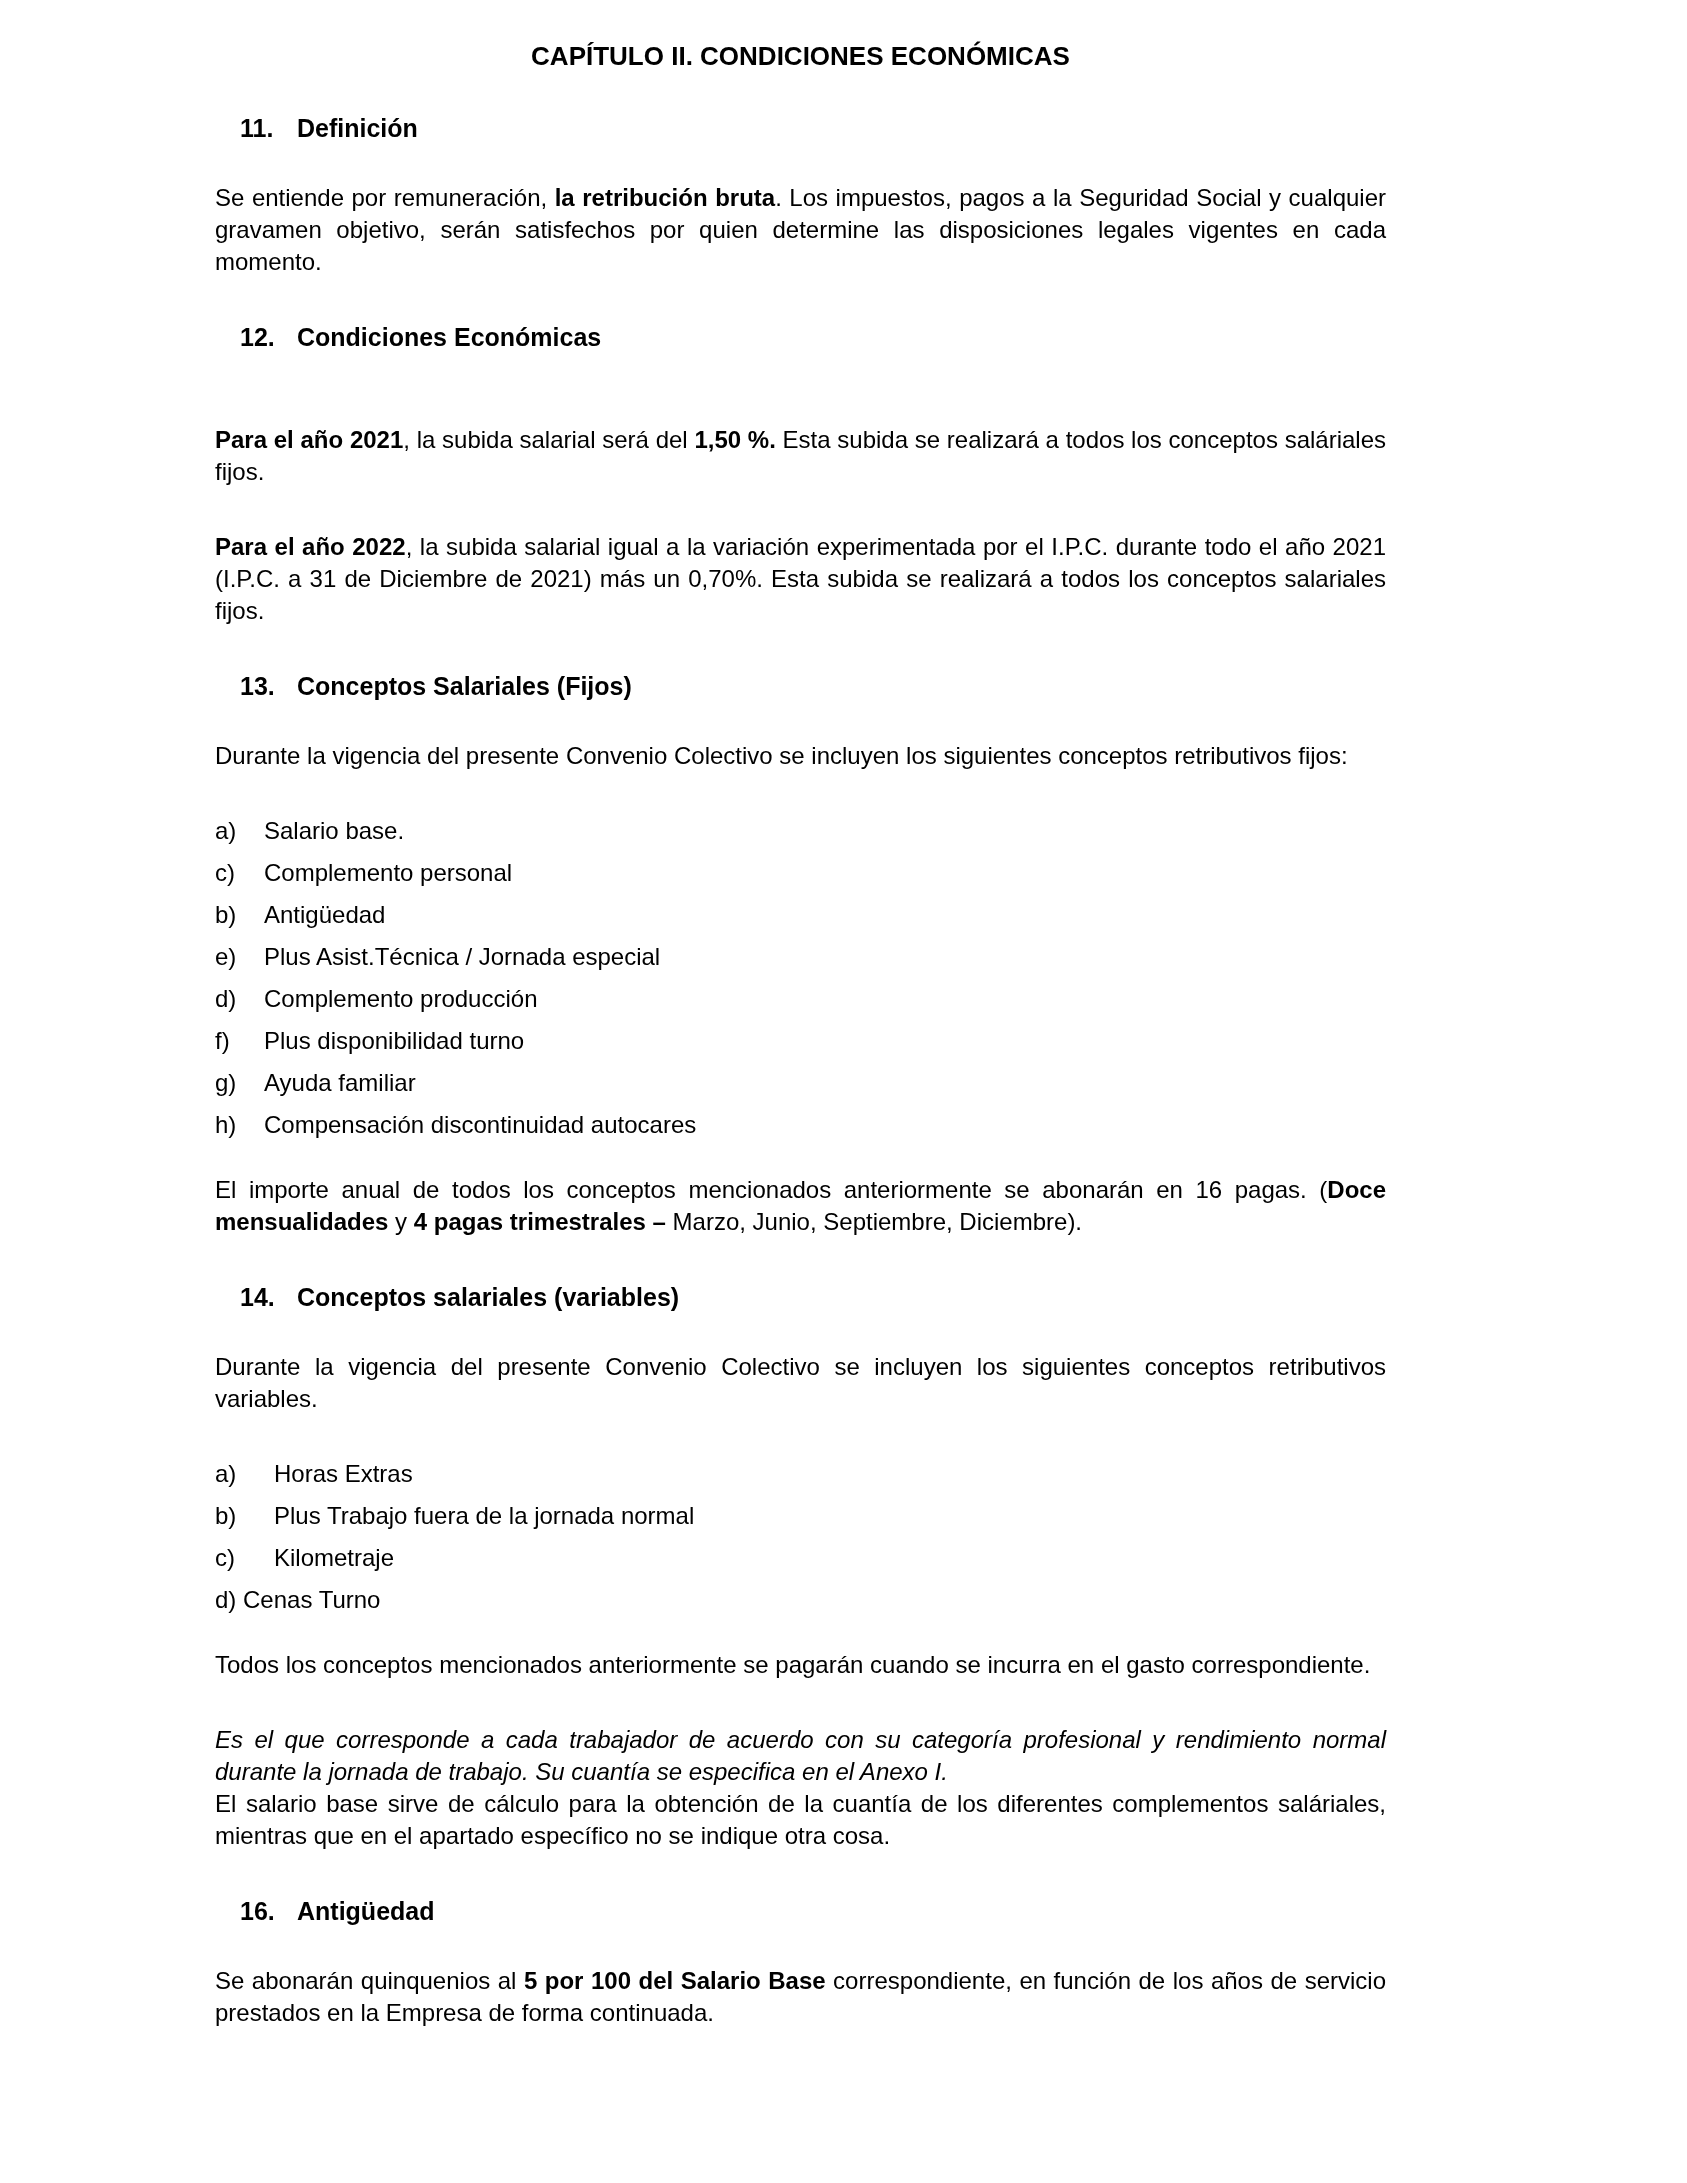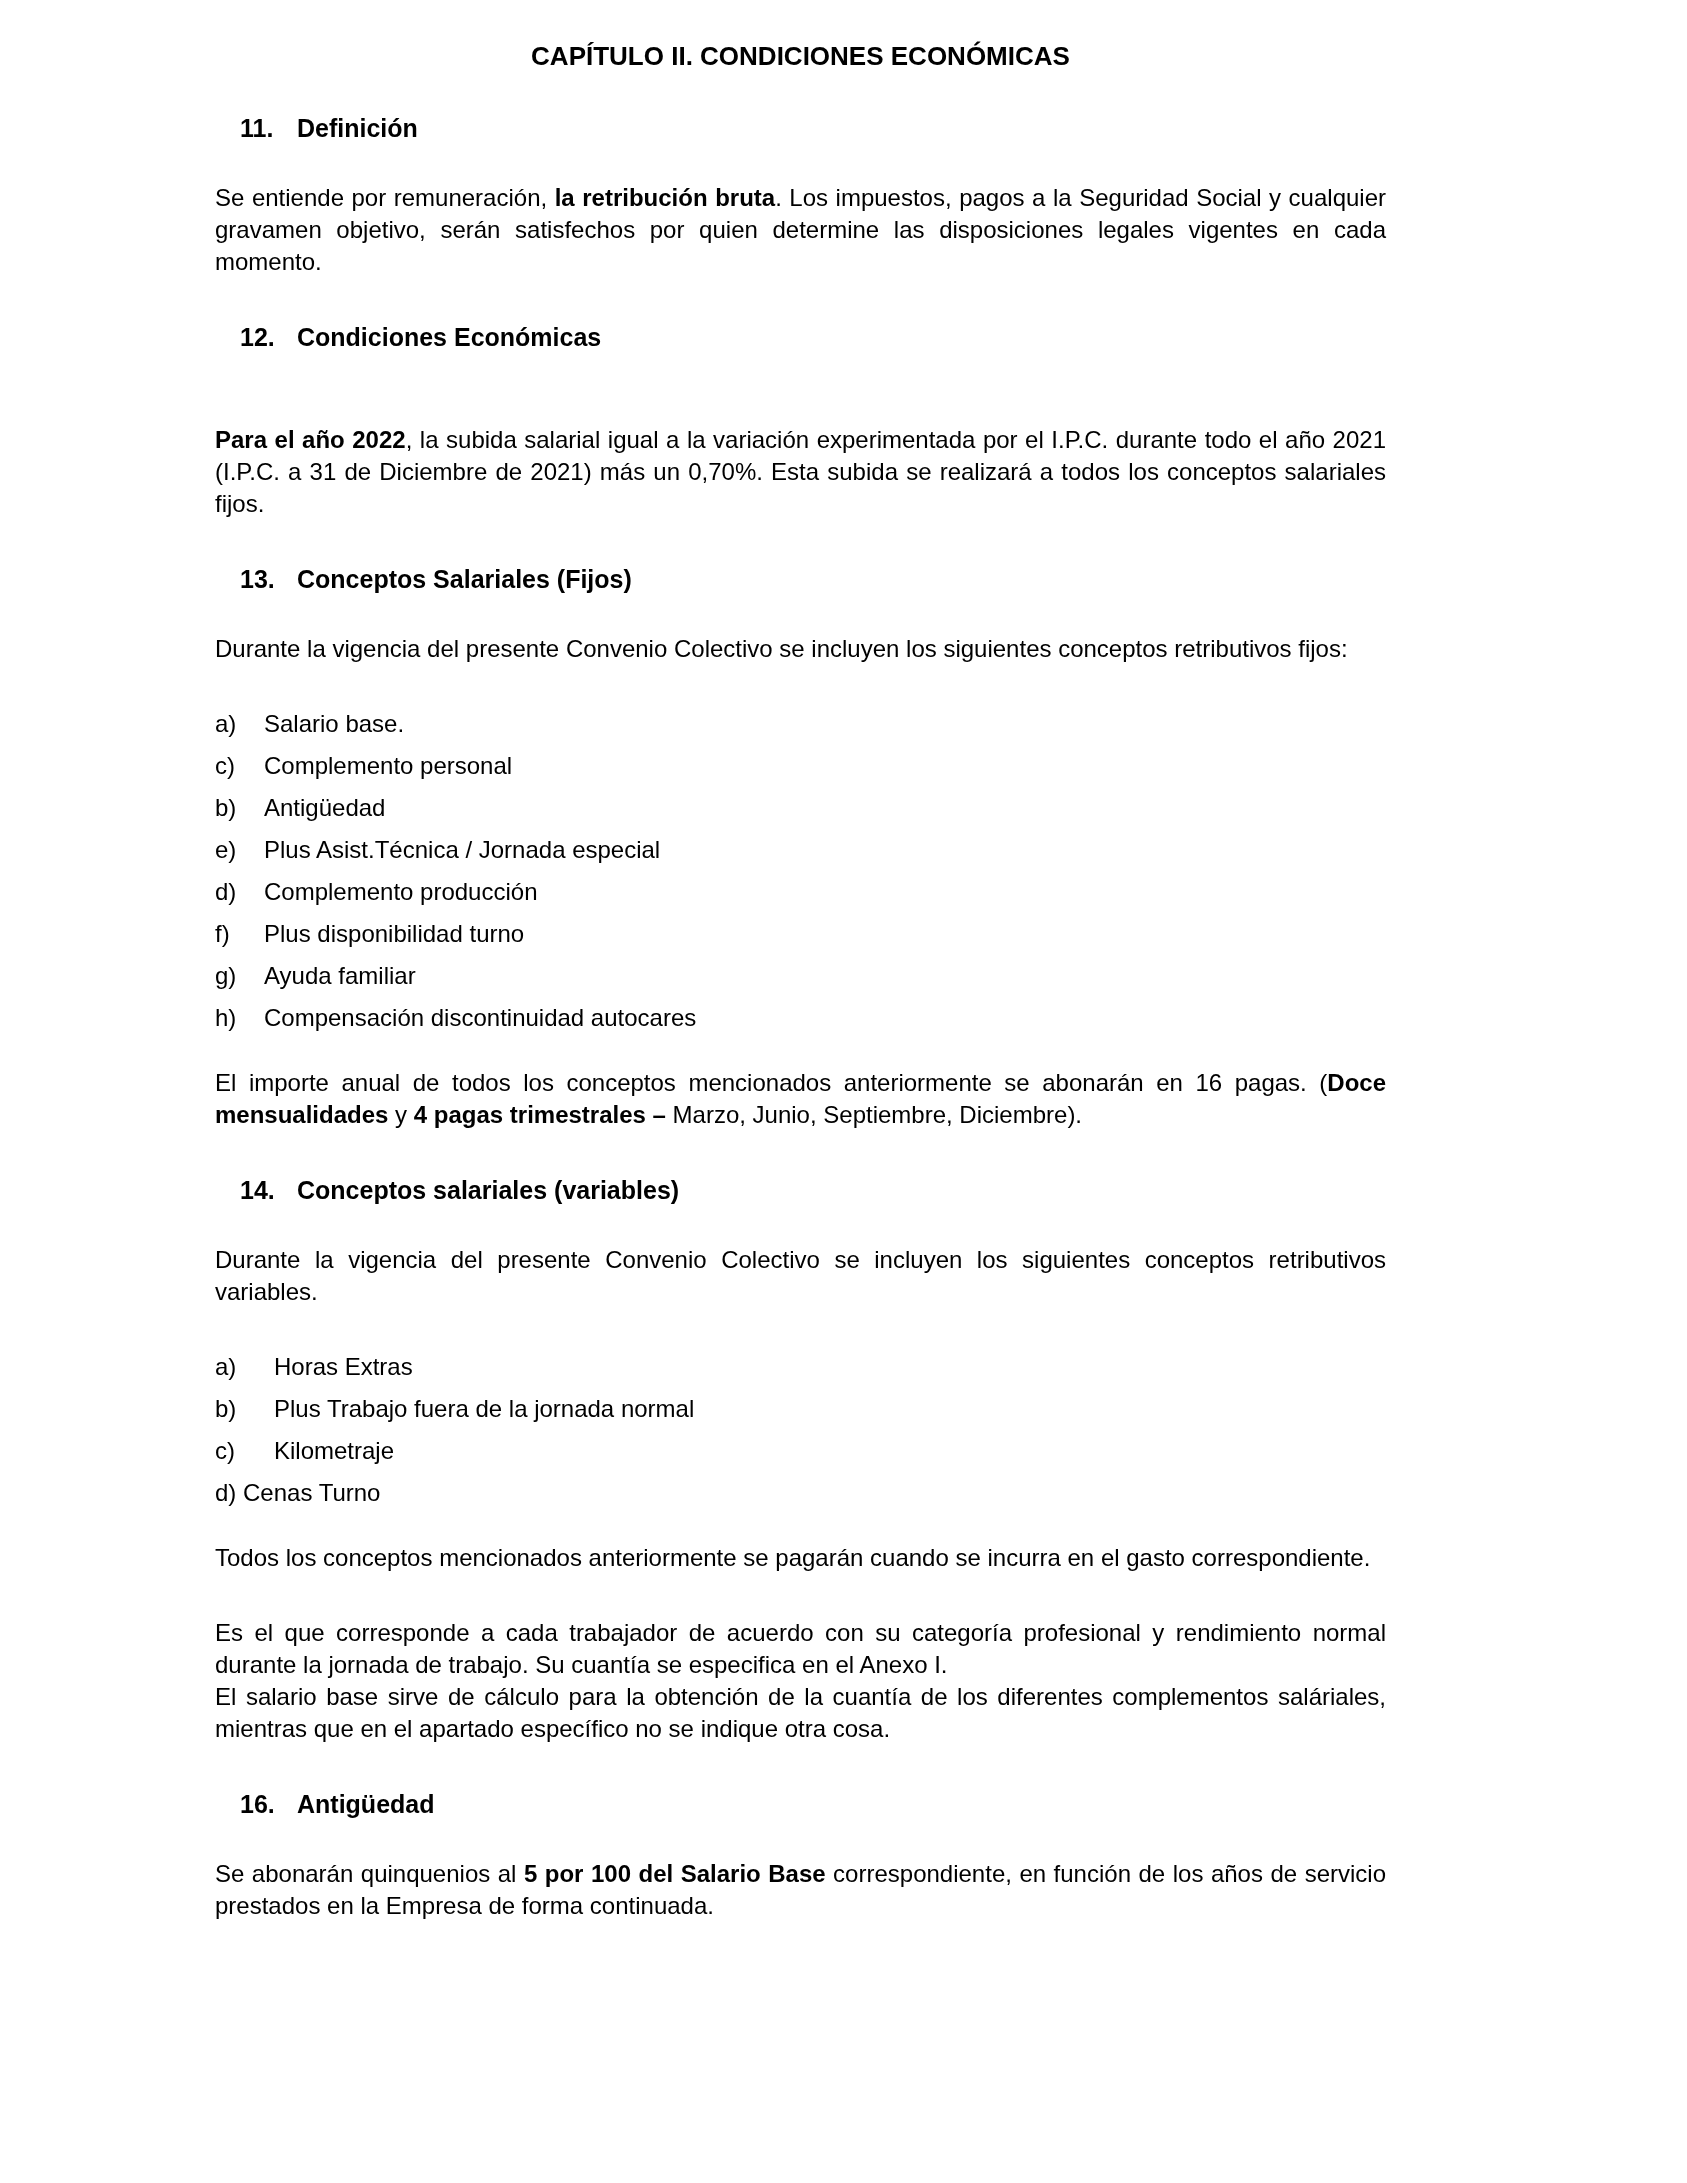--- a/index.html
+++ b/index.html
@@ -26,40 +26,41 @@
     font-size: 25px;
     padding-left: 19px;
     margin: 0 0 38px 0;
   }
   .section-heading.extra-space { margin-bottom: 71px; }
   .section-heading .num { display: inline-block; width: 57px; margin-left: 6px; }
   .para {
     margin: 0 0 43px 0;
     text-align: justify;
   }
-  .para.tight { margin-bottom: 0; }
+  .para.tight { margin-bottom: 0; font-style: italic; }
   strong.b { font-weight: bold; }
   .list { margin: 0 0 33px 0; }
   .list-item { margin: 0 0 10px 0; }
   .marker { display: inline-block; width: 49px; }
   .list.wide .marker { width: 59px; }
   .list-item.inline .marker { width: auto; }
 </style>
 </head>
 <body>
 
 <div class="page">
   <div class="doc-title">CAPÍTULO II. CONDICIONES ECONÓMICAS</div>
   <div id="sections">
       <div class="section">
         <div class="section-heading"><span class="num">11.</span><span class="heading-text">Definición</span></div>
         <p class="para"><span>Se entiende por remuneración, </span><strong class="b">la retribución bruta</strong><span>. Los impuestos, pagos a la Seguridad Social y cualquier gravamen objetivo, serán satisfechos por quien determine las disposiciones legales vigentes en cada momento.</span></p>
       </div>
       <div class="section">
         <div class="section-heading extra-space"><span class="num">12.</span><span class="heading-text">Condiciones Económicas</span></div>
+        <p class="para"><strong class="b">Para el año 2021</strong><span>, la subida salarial será del </span><strong class="b">1,50 %.</strong><span> Esta subida se realizará a todos los conceptos saláriales fijos.</span></p>
         <p class="para"><strong class="b">Para el año 2022</strong><span>, la subida salarial igual a la variación experimentada por el I.P.C. durante todo el año 2021 (I.P.C. a 31 de Diciembre de 2021) más un 0,70%. Esta subida se realizará a todos los conceptos salariales fijos.</span></p>
       </div>
       <div class="section">
         <div class="section-heading"><span class="num">13.</span><span class="heading-text">Conceptos Salariales (Fijos)</span></div>
         <p class="para"><span>Durante la vigencia del presente Convenio Colectivo se incluyen los siguientes conceptos retributivos fijos:</span></p>
         <div class="list">
           <div class="list-item"><span class="marker">a)</span><span class="item-text">Salario base.</span></div>
           <div class="list-item"><span class="marker">c)</span><span class="item-text">Complemento personal</span></div>
           <div class="list-item"><span class="marker">b)</span><span class="item-text">Antigüedad</span></div>
           <div class="list-item"><span class="marker">e)</span><span class="item-text">Plus Asist.Técnica / Jornada especial</span></div>

